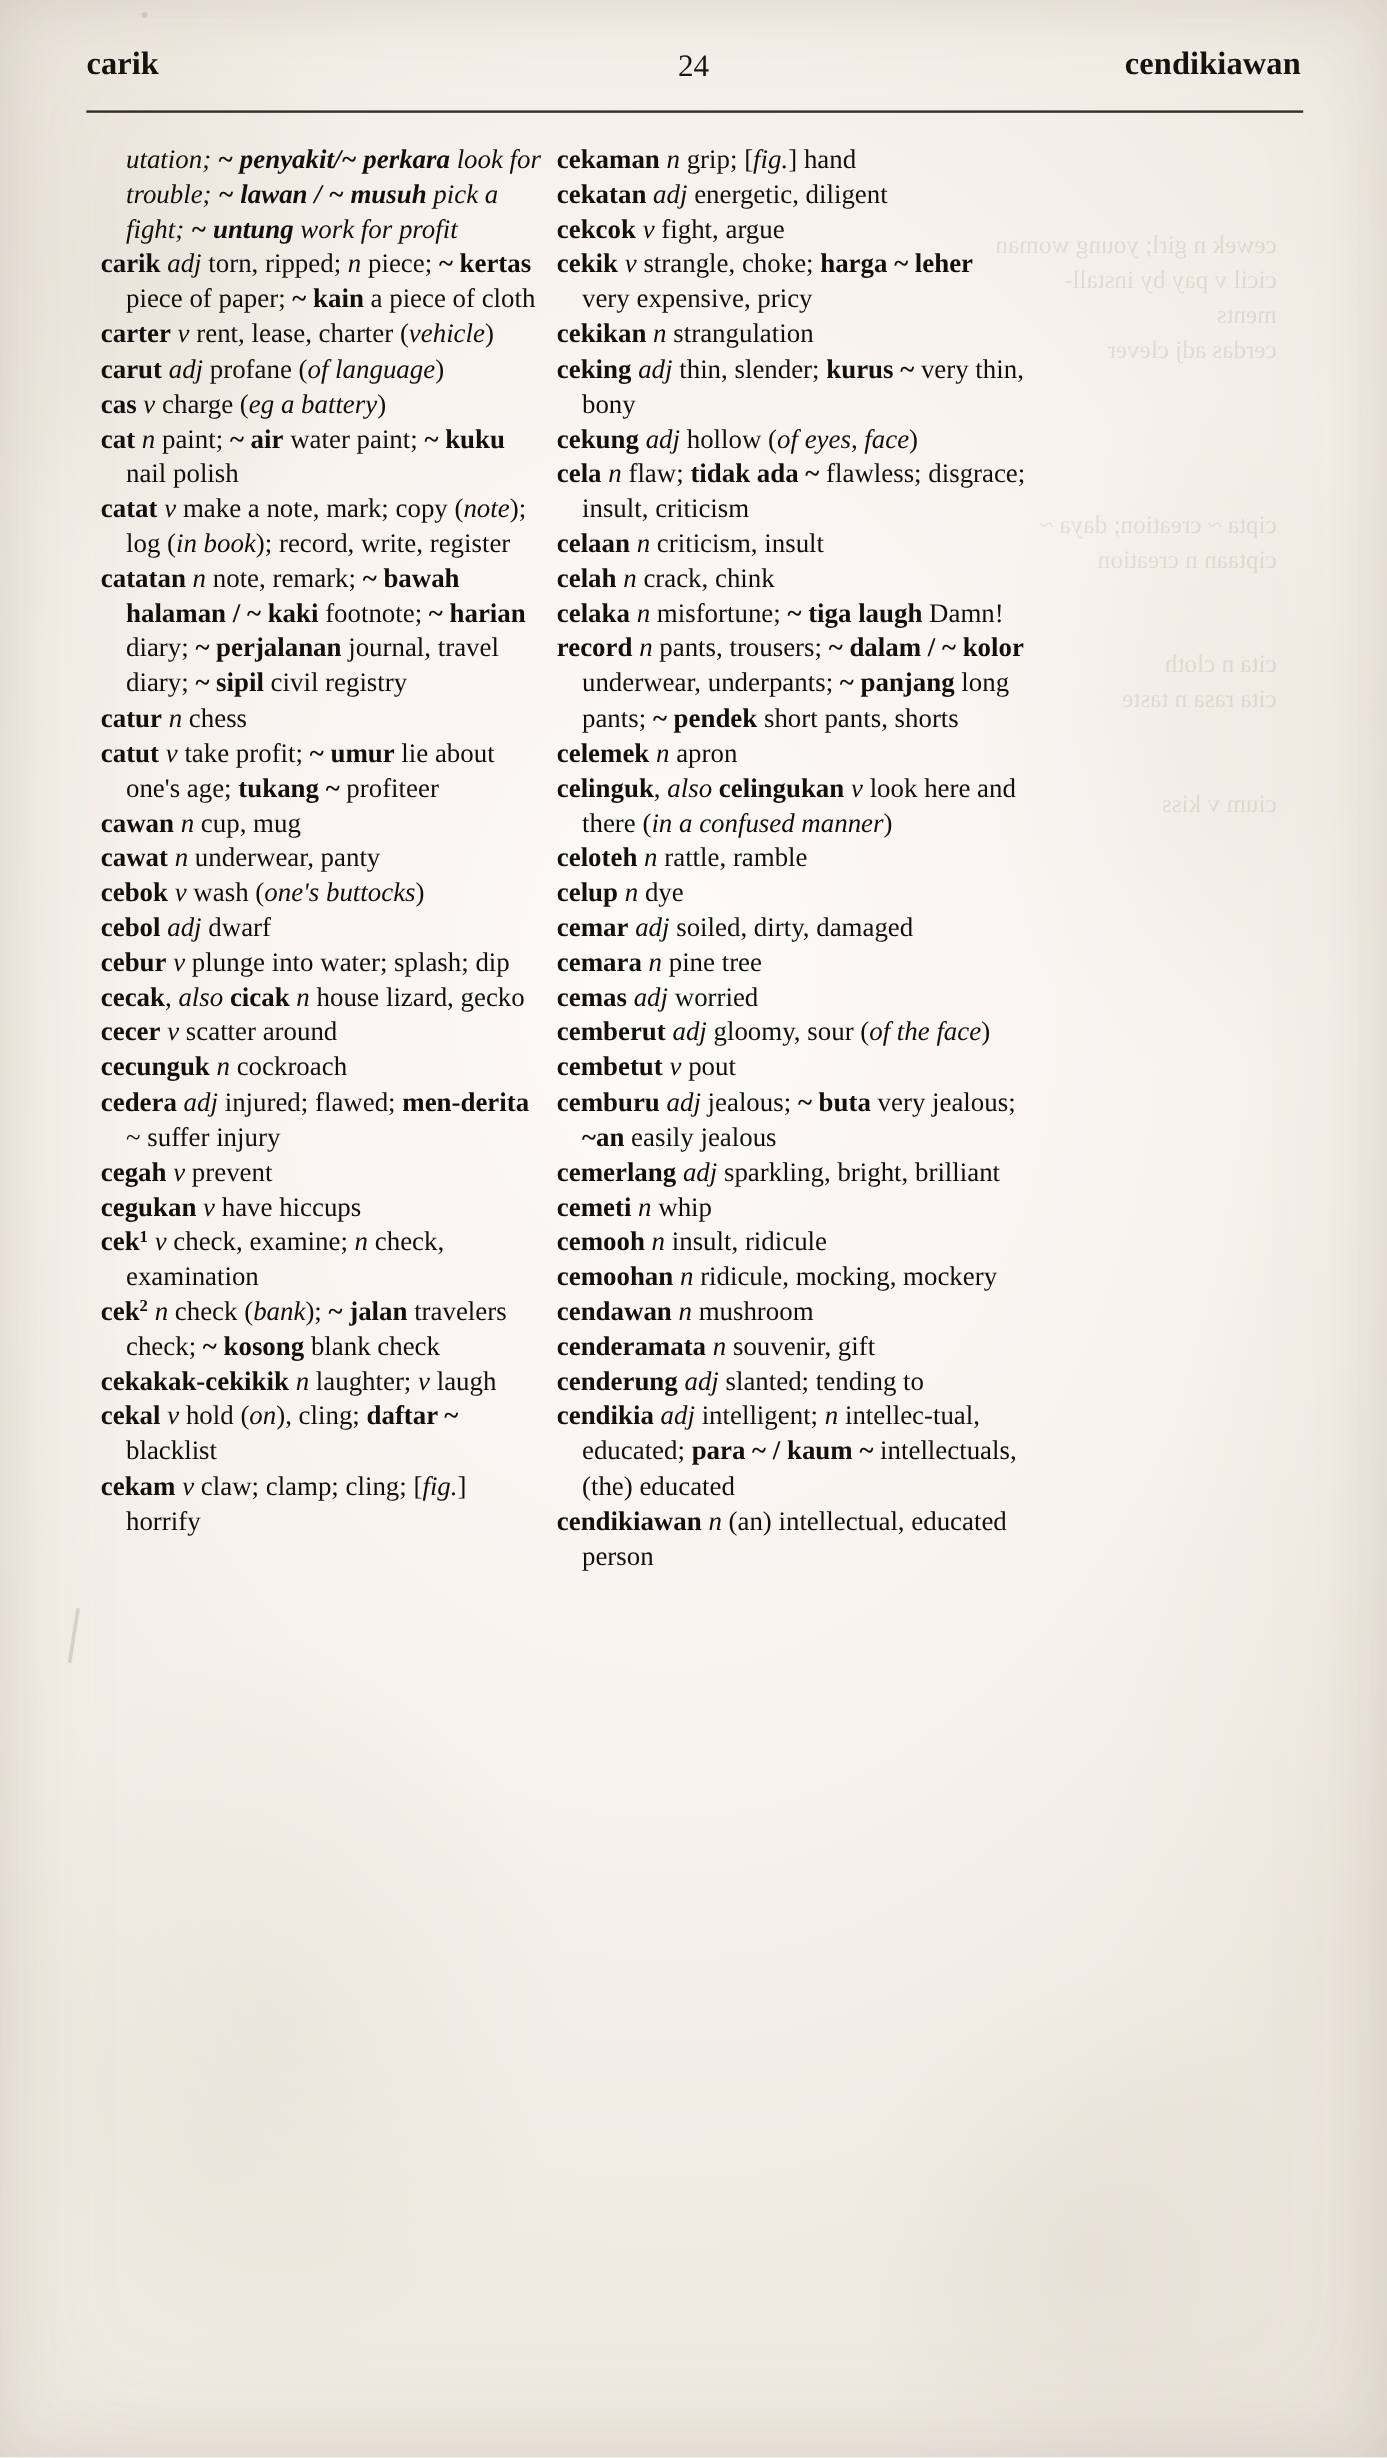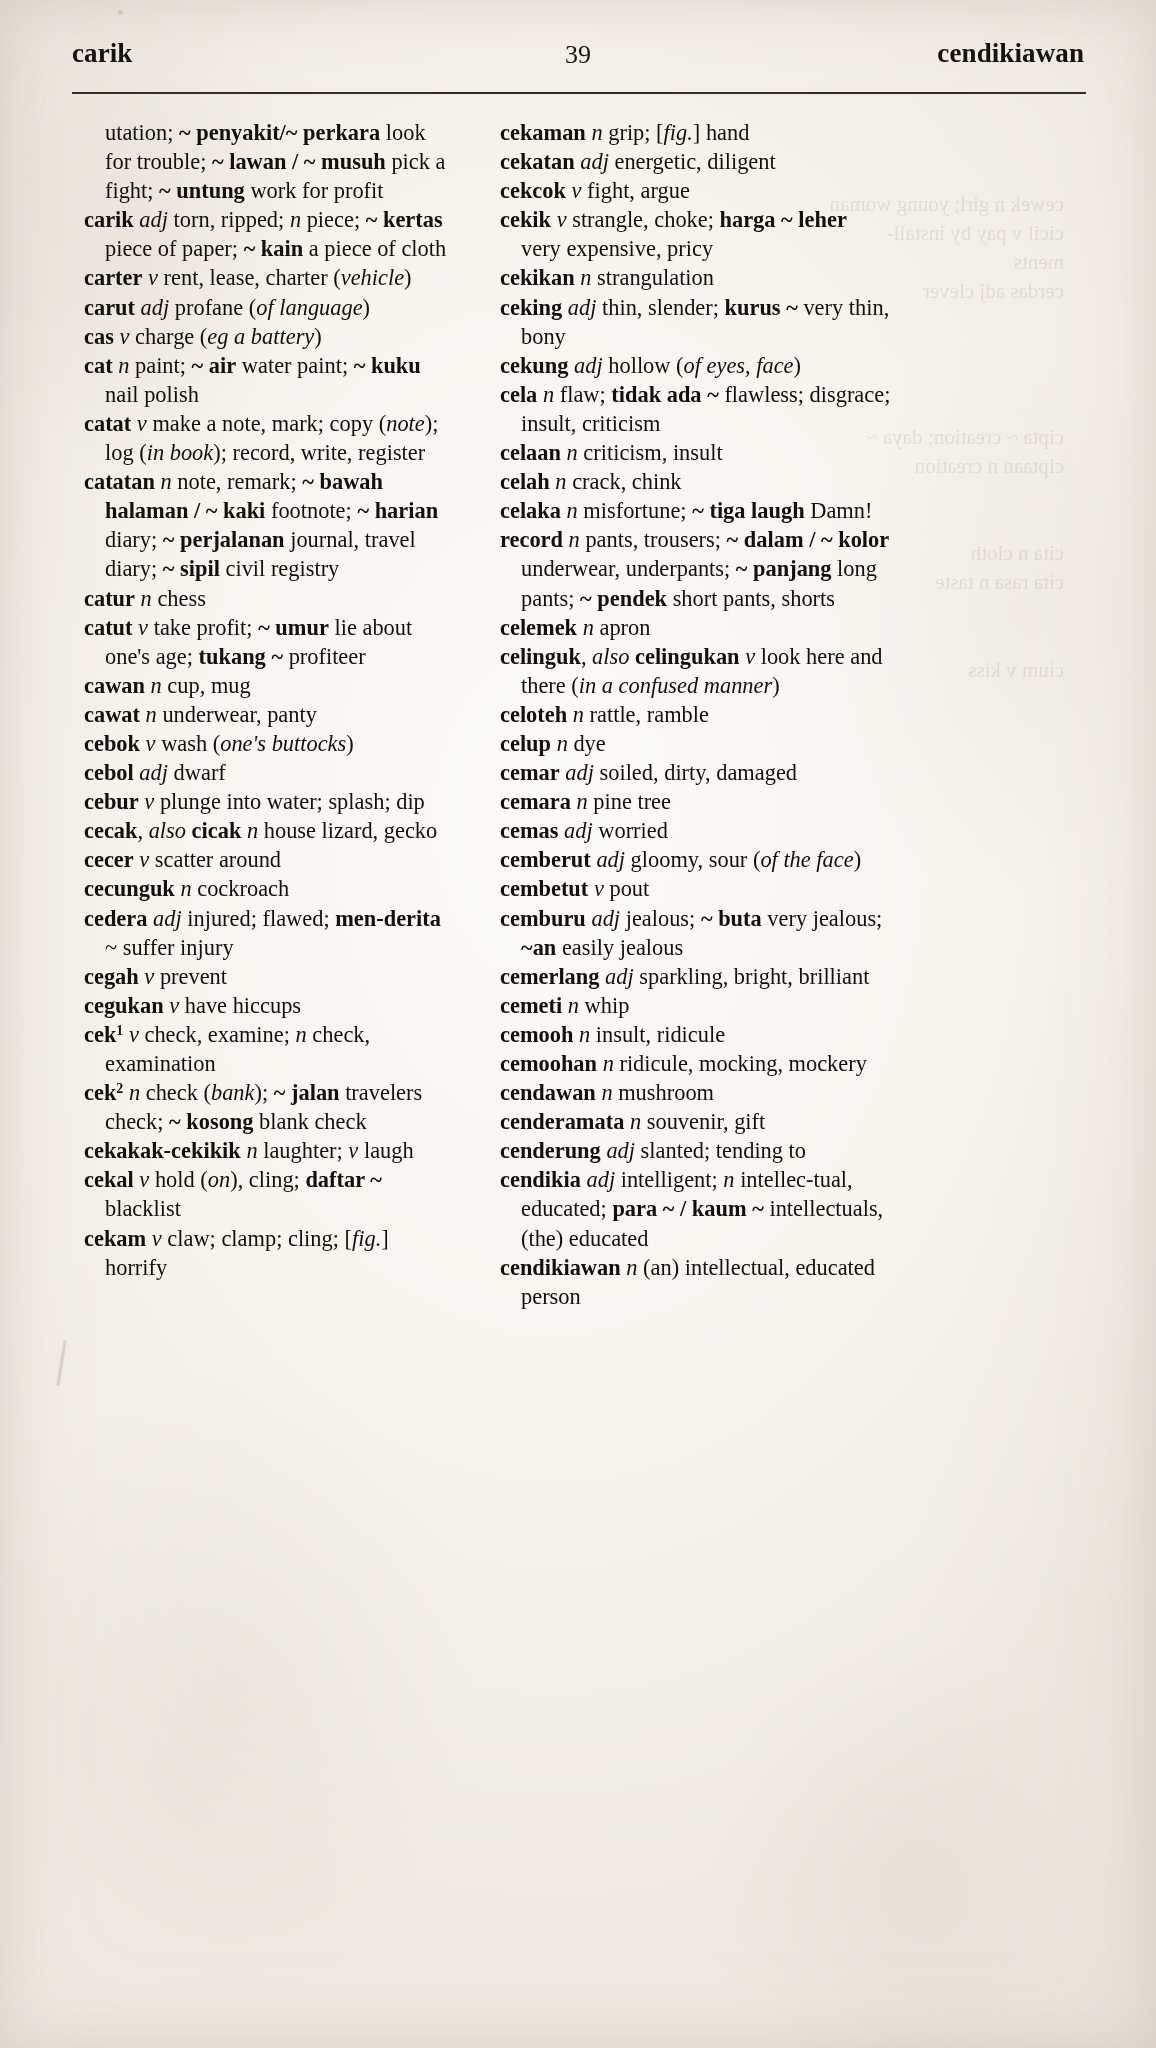--- a/index.html
+++ b/index.html
@@ -114,32 +114,33 @@
   
   .col {
     position: absolute;
     top: 118px;
     font-size: 22.4px;
     line-height: 29.1px;
     color: #120f0c;
     text-rendering: optimizeLegibility;
   }
   .col.left  { left: 84px;  width: 372px; }
-  .col.right { left: 500px; width: 392px; }
+  .col.right { left: 464px; width: 392px; }
 
   .entry {
     margin: 0;
     padding-left: 21px;
     text-indent: -21px;
     white-space: normal;
   }
   
   .entry.cont {
     padding-left: 21px;
     text-indent: 0;
+    font-style: italic;
   }
 
   .hw   { font-weight: bold; }
   .pos  { font-style: italic; }
   .gl   { font-style: italic; }
   .til  { font-weight: bold; }
   sup {
     font-size: .62em;
     vertical-align: .52em;
     font-weight: bold;
@@ -222,21 +223,21 @@
       </div>
   </div>
 
   <div class="edge-mark" style="left:60px; top:1340px; width:3px; height:46px; transform:rotate(9deg);"></div>
   <div class="edge-mark" style="left:118px; top:10px; width:5px; height:5px; border-radius:50%;"></div>
 
   <div id="content">
 
     <div id="header">
       <div class="hdr-word left">carik</div>
-      <div class="hdr-page">39</div>
+      <div class="hdr-page">24</div>
       <div class="hdr-word right">cendikiawan</div>
     </div>
 
     <div id="rule"></div>
 
     <div class="col left" id="col-left">
         <p class="entry cont">utation; <b class="til">~ penyakit/~ perkara</b> look for trouble; <b class="til">~ lawan / ~ musuh</b> pick a fight; <b class="til">~ untung</b> work for profit</p>
         <p class="entry"><b class="hw">carik</b> <i class="pos">adj</i> torn, ripped; <i class="pos">n</i> piece; <b class="til">~ kertas</b> piece of paper; <b class="til">~ kain</b> a piece of cloth</p>
         <p class="entry"><b class="hw">carter</b> <i class="pos">v</i> rent, lease, charter (<i class="gl">vehicle</i>)</p>
         <p class="entry"><b class="hw">carut</b> <i class="pos">adj</i> profane (<i class="gl">of language</i>)</p>

